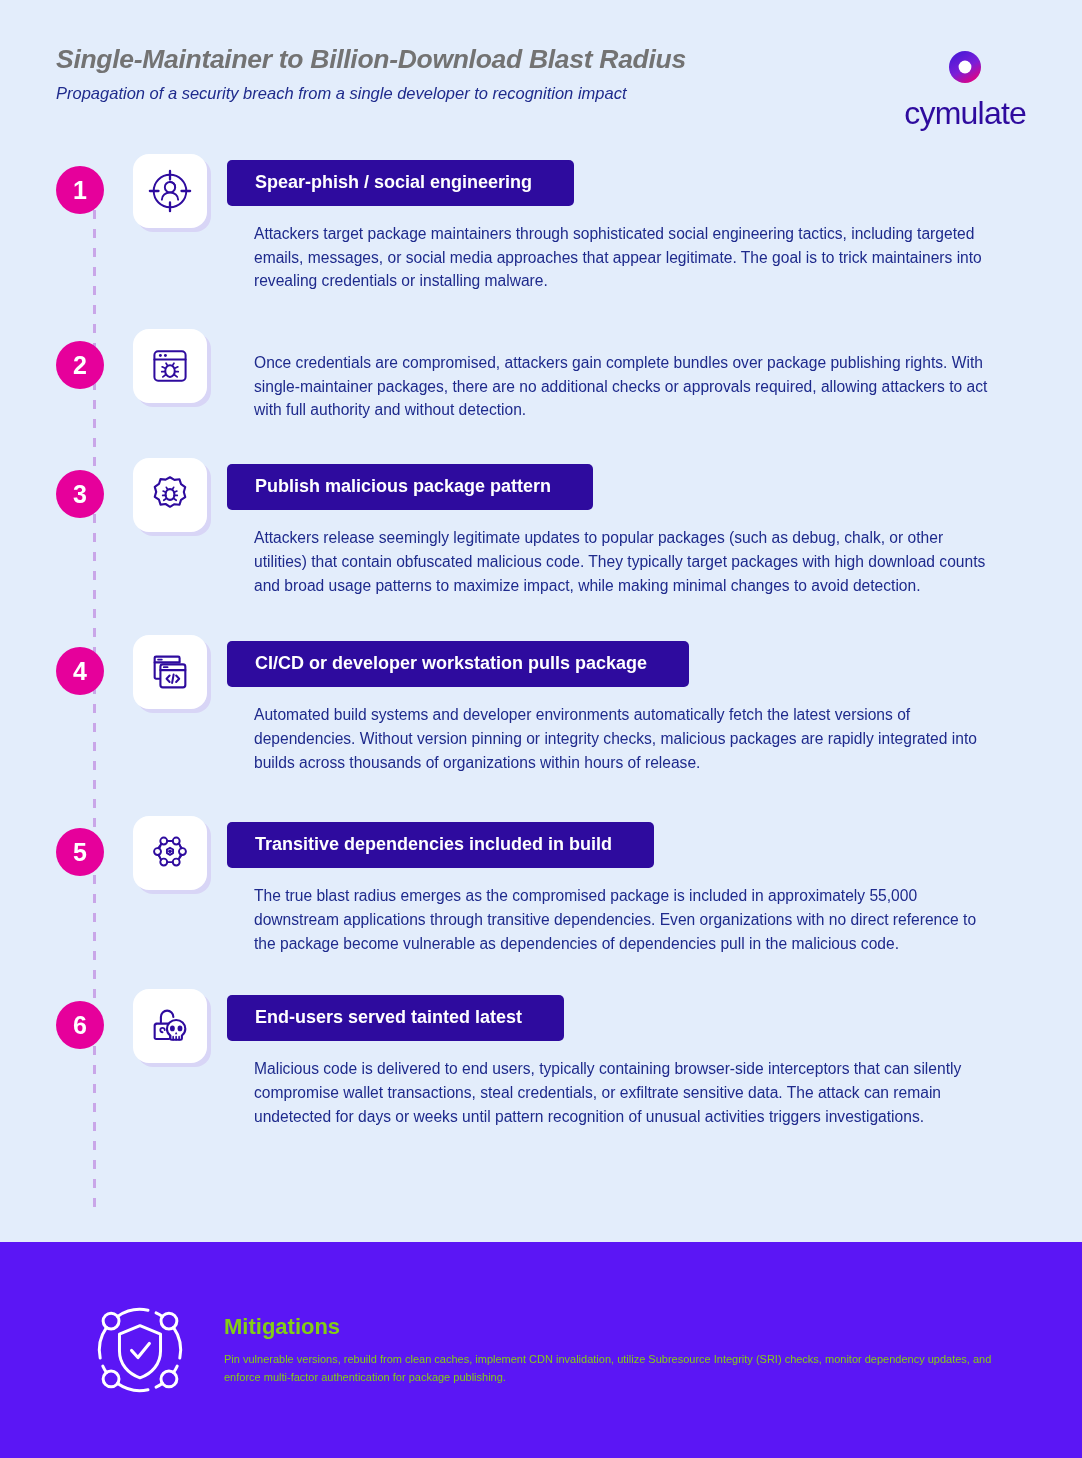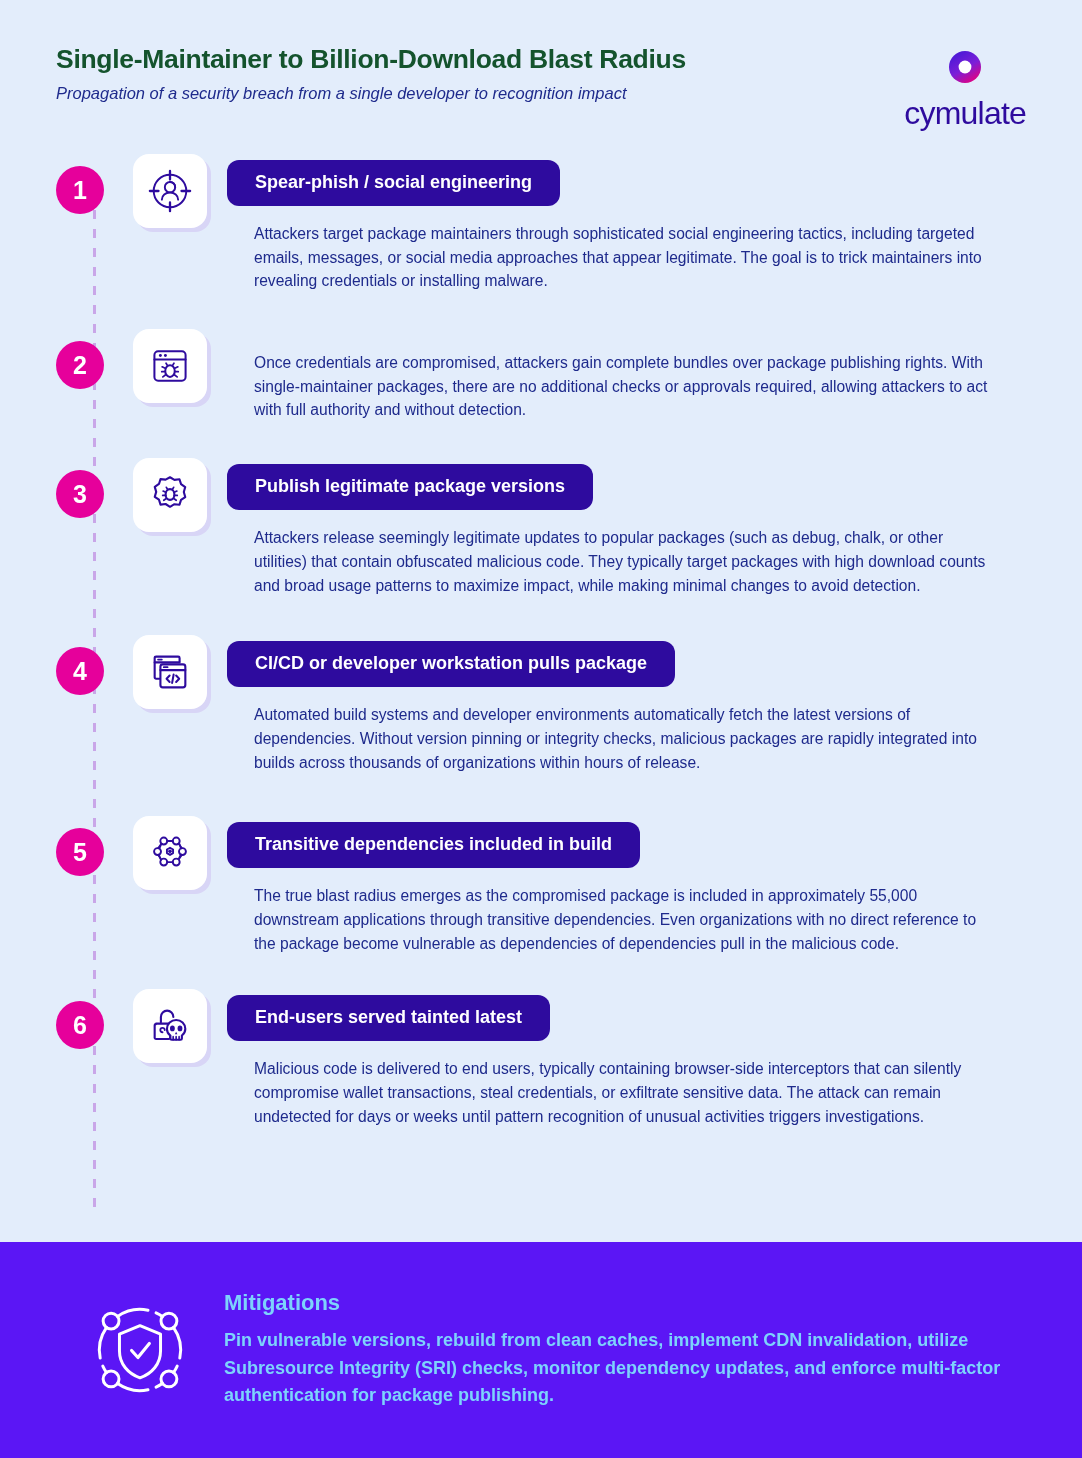--- a/index.html
+++ b/index.html
@@ -22,24 +22,25 @@
   
   .header {
     position: absolute;
     top: 44px; left: 56px; right: 56px;
     height: 70px;
   }
   .header-text { position: absolute; left: 0; top: 0; }
   .main-title {
     font-size: 26.5px;
     font-weight: bold;
-    color: #14532d;
+    color: #737373;
     letter-spacing: -0.3px;
     line-height: 1.2;
     white-space: nowrap;
+    font-style: italic;
   }
   .sub-title {
     font-size: 16.5px;
     font-style: italic;
     color: #1E2A8C;
     margin-top: 8px;
     white-space: nowrap;
   }
   .logo {
     position: absolute;
@@ -116,22 +117,22 @@
   }
 
   .content-col { flex: 1 1 auto; padding-top: 10px; }
 
   .pill {
     display: inline-block;
     background: #2E0B9E;
     color: #FFFFFF;
     font-size: 18px;
     font-weight: bold;
-    padding: 12px 28px 13px 28px;
-    border-radius: 12px;
+    padding: 12px 42px 13px 28px;
+    border-radius: 5px;
     white-space: nowrap;
   }
 
   .body-text {
     margin-top: 16px;
     font-size: 15.6px;
     line-height: 1.52;
     color: #1E2A8C;
     max-width: 745px;
     margin-left: 27px;
@@ -150,29 +151,29 @@
     left: 0; bottom: 0;
     width: 1082px;
     height: 216px;
     background: #5B16F5;
     display: flex;
     align-items: center;
     padding-left: 74px;
     padding-right: 60px;
   }
   .footer-icon { flex: 0 0 132px; display: flex; align-items: center; justify-content: center; }
-  .footer-text { padding-left: 18px; color: #7dd3fc; }
+  .footer-text { padding-left: 18px; color: #84cc16; }
   .footer-title {
     font-size: 22px;
     font-weight: bold;
     margin-bottom: 11px;
   }
   .footer-body {
-    font-size: 18px;
-    font-weight: bold;
+    font-size: 11px;
+    font-weight: normal;
     line-height: 1.55;
     max-width: 800px;
   }
 </style>
 </head>
 <body>
 
 <div class="page">
 
   <div class="header">
@@ -254,21 +255,21 @@
           <svg width="46" height="46" viewBox="0 0 48 48" fill="none" stroke="#2E0B9E" stroke-width="2.2" stroke-linejoin="round" stroke-linecap="round">
             <path d="M24 5.5l4.6 2.7 5.3-.6 1.6 5.1 4.4 3-1.5 5.2 1.5 5.2-4.4 3-1.6 5.1-5.3-.6L24 36.3l-4.6-2.9-5.3.6-1.6-5.1-4.4-3 1.5-5.2-1.5-5.2 4.4-3 1.6-5.1 5.3.6z"></path>
             <ellipse cx="24" cy="23.5" rx="4.6" ry="5.6"></ellipse>
             <path d="M21.6 18.3l-1.4-2.3M26.4 18.3l1.4-2.3" stroke-width="1.8"></path>
             <path d="M19.6 21.2l-2.8-1.3M19.6 24.5h-3.2M20.1 27.6l-2.6 1.9" stroke-width="1.8"></path>
             <path d="M28.4 21.2l2.8-1.3M28.4 24.5h3.2M27.9 27.6l2.6 1.9" stroke-width="1.8"></path>
           </svg>
         </div>
       </div>
       <div class="content-col">
-        <div class="pill">Publish legitimate package versions</div>
+        <div class="pill">Publish malicious package pattern</div>
         <div class="body-text">Attackers release seemingly legitimate updates to popular packages (such as debug, chalk, or other utilities) that contain obfuscated malicious code. They typically target packages with high download counts and broad usage patterns to maximize impact, while making minimal changes to avoid detection.</div>
       </div>
     </div>
 
     <div class="step step-4">
       <div class="num-col">
         <div class="num-circle">4</div>
       </div>
       <div class="icon-col">
         <div class="icon-tile">

